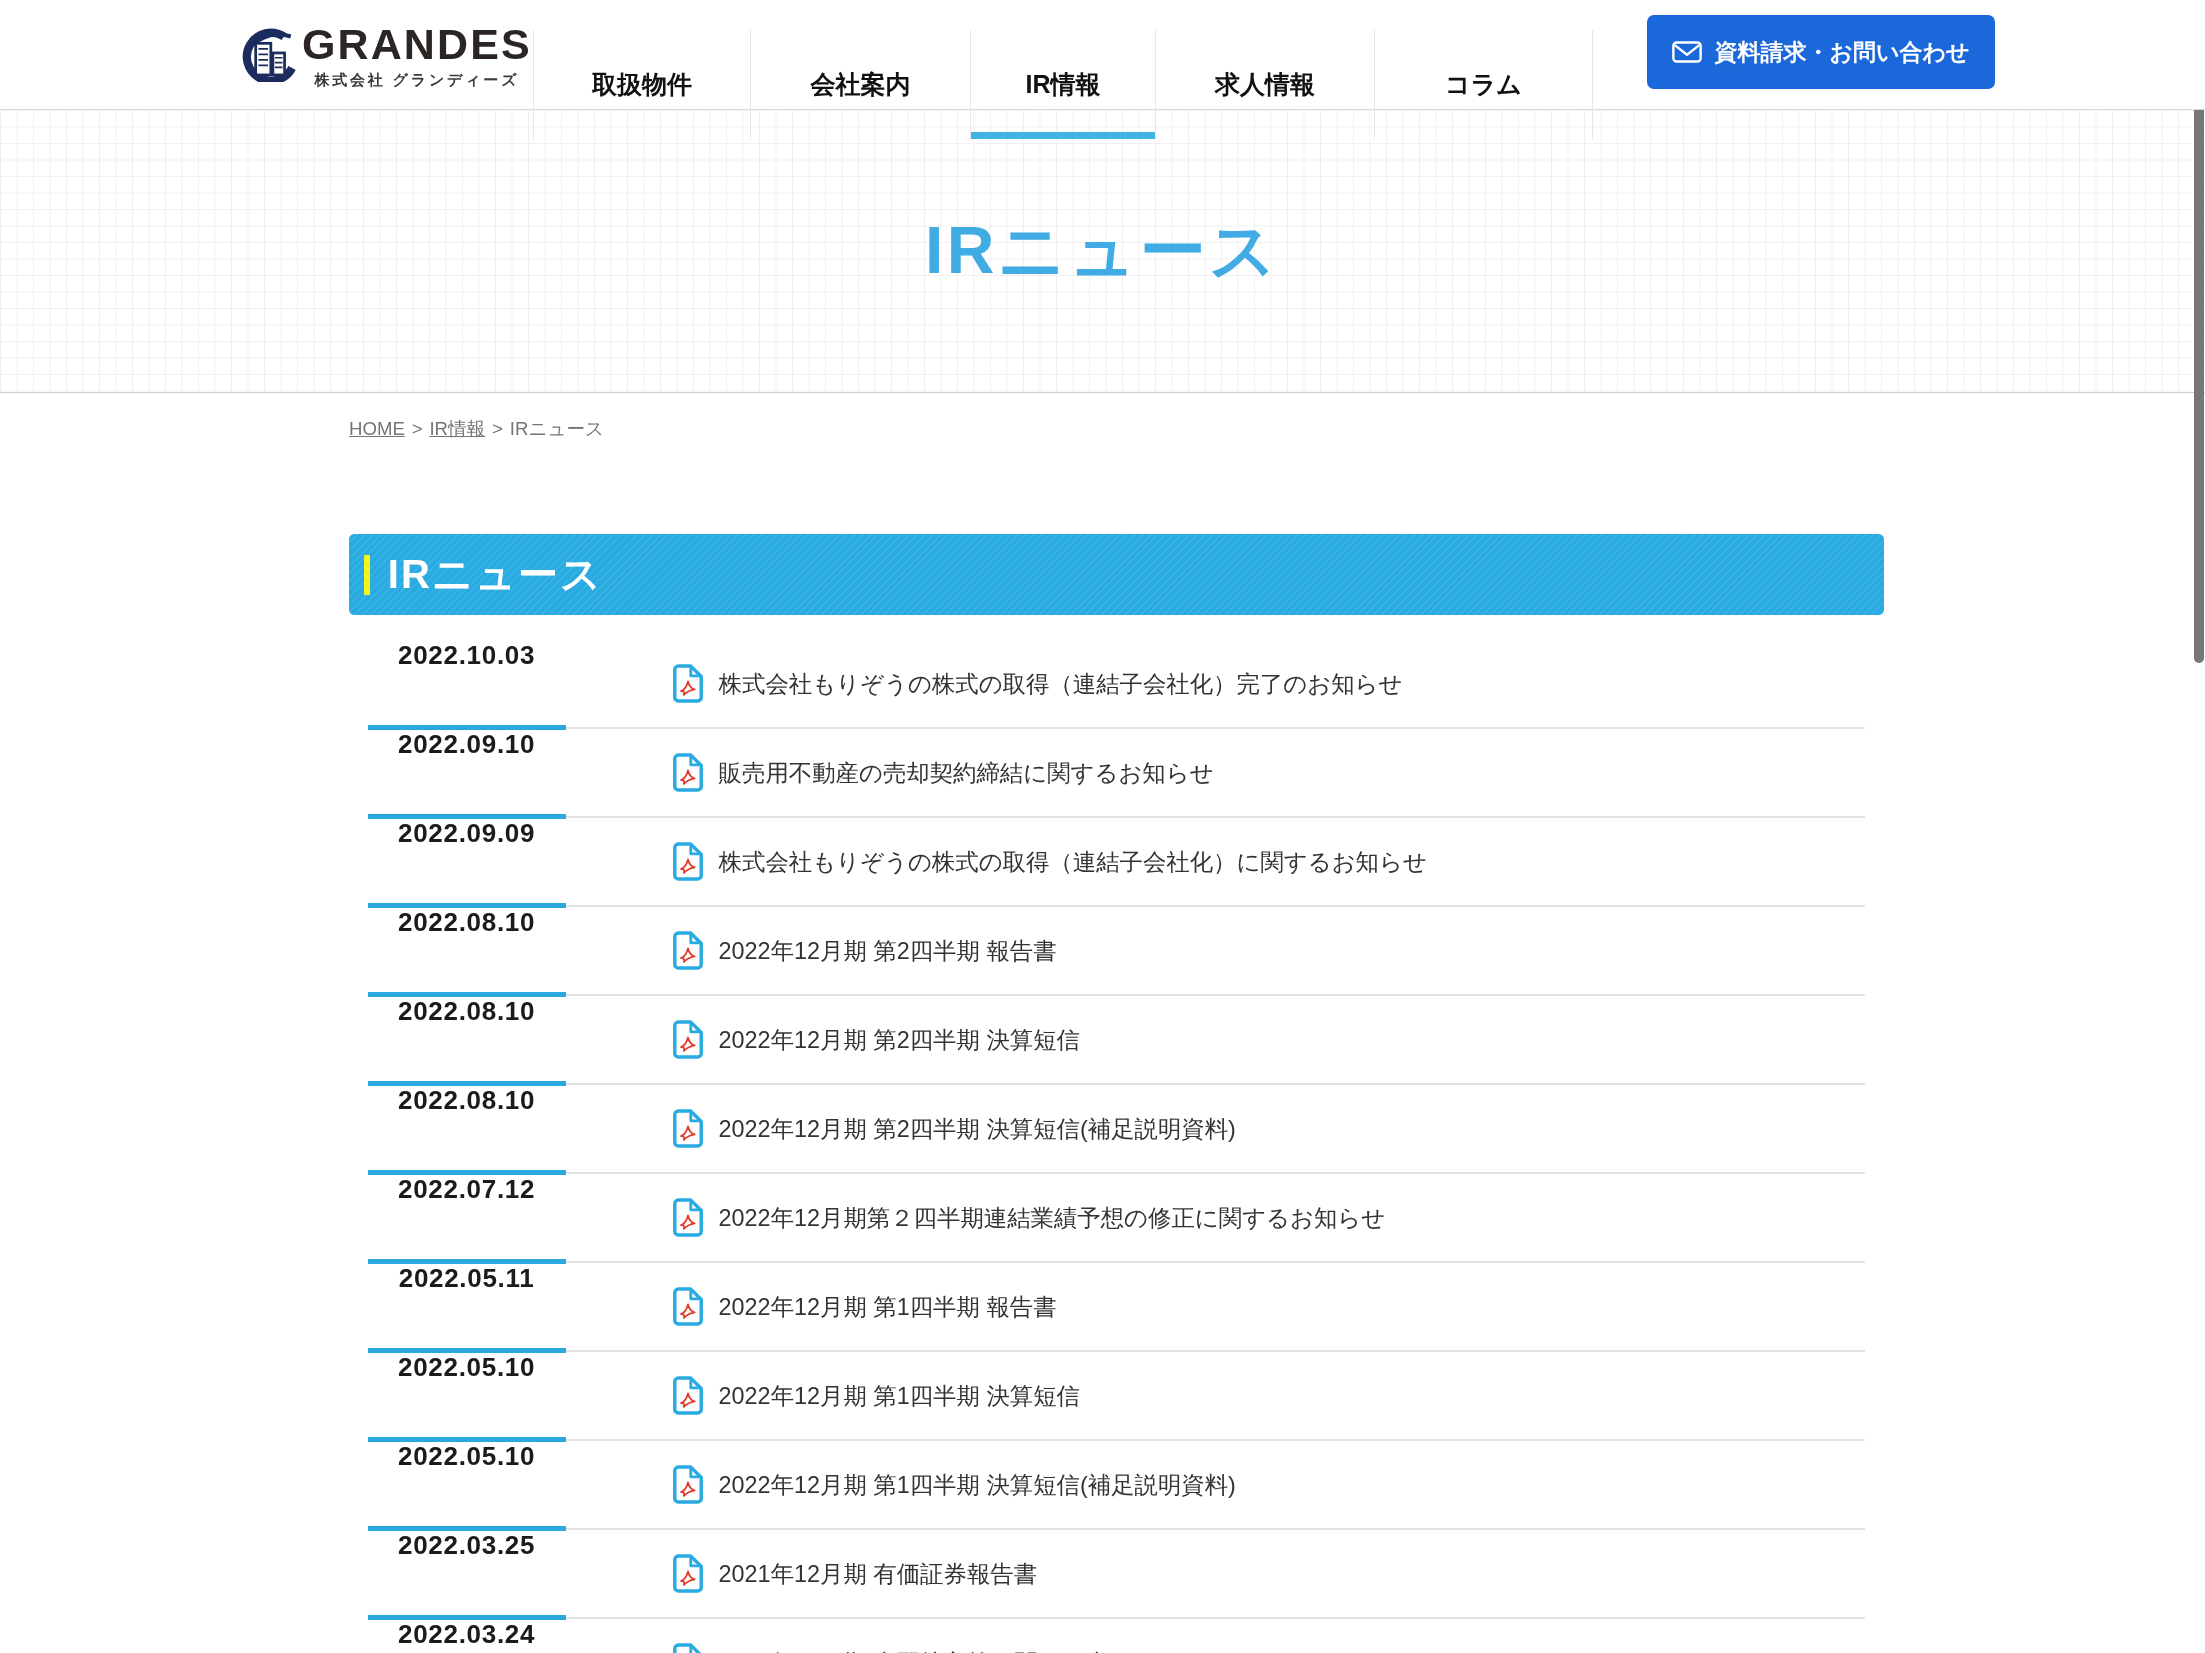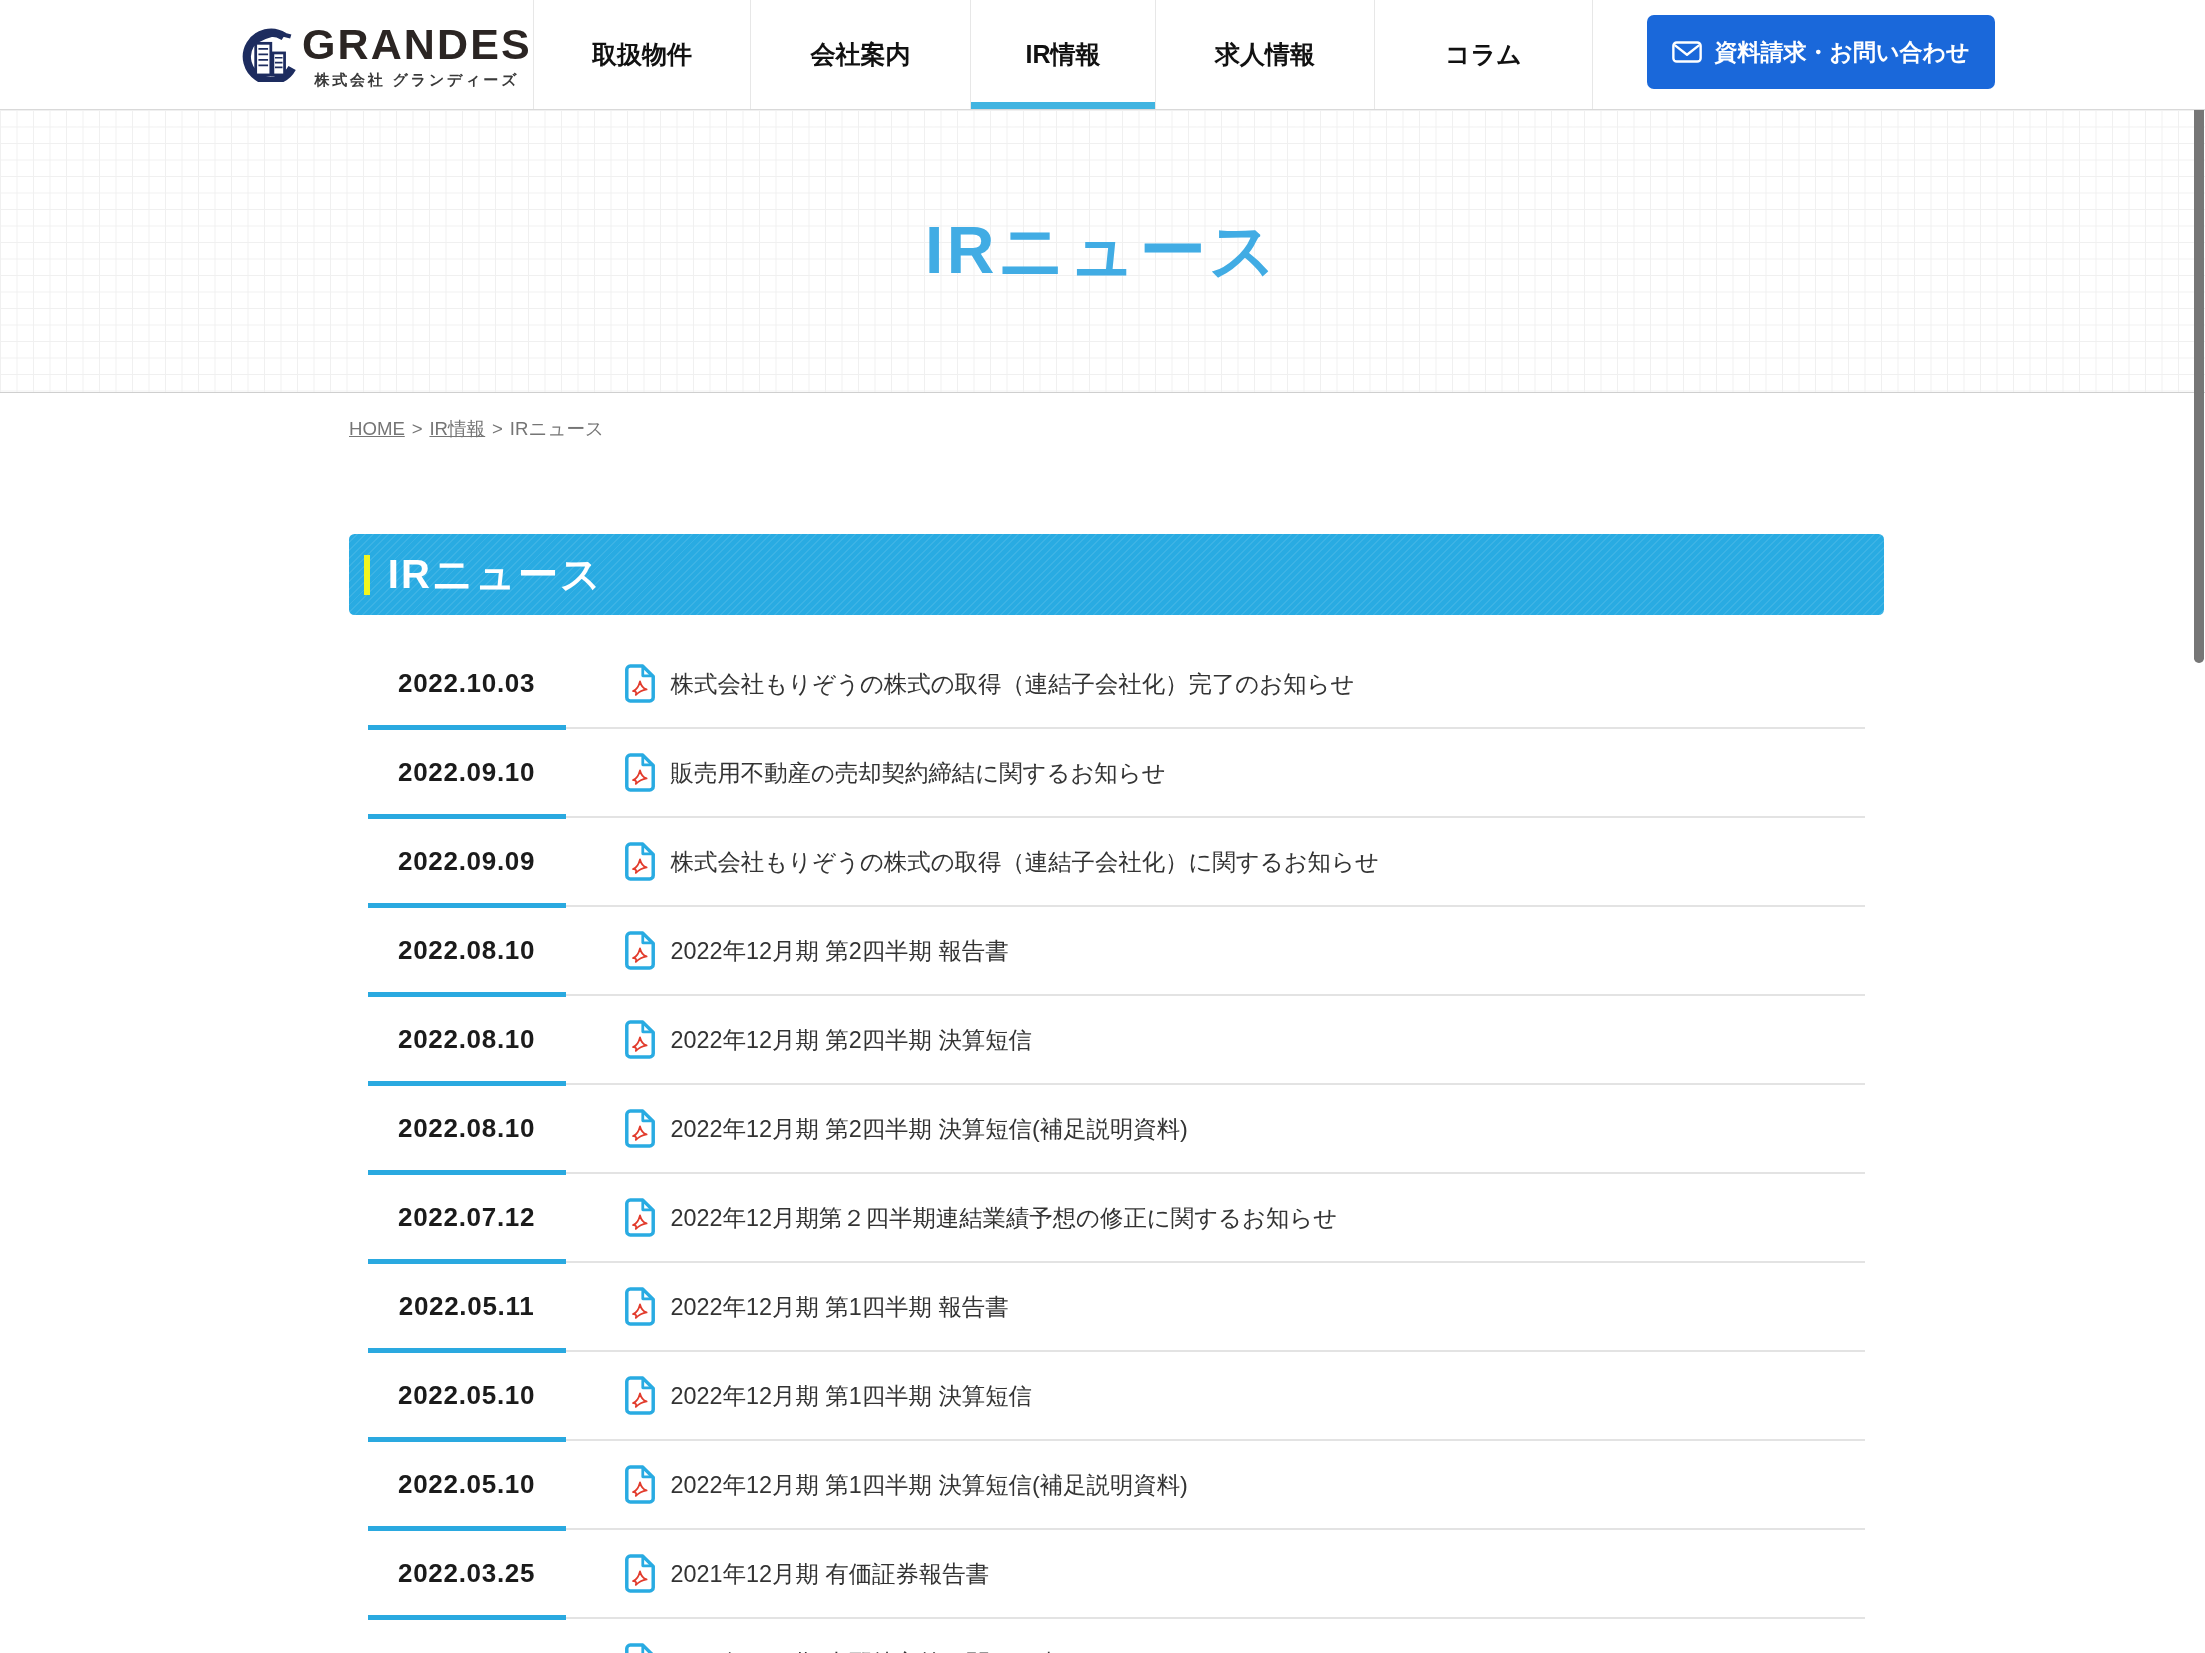--- a/index.html
+++ b/index.html
@@ -14,21 +14,21 @@
     border-bottom:1.4px solid #d9d9d9;box-sizing:border-box;z-index:3;
   }
   .logo{position:absolute;left:233px;top:0;height:110px;display:flex;align-items:center;gap:3px;text-decoration:none;cursor:pointer;}
   .logo-text{display:flex;flex-direction:column;align-items:center;}
   .logo-en{font-size:43px;font-weight:700;color:#2b2523;letter-spacing:2.1px;line-height:1;}
   .logo-jp{font-size:15px;font-weight:700;color:#3a3a3a;letter-spacing:2.8px;line-height:1;margin-top:5.5px;}
   nav{position:absolute;left:533px;top:0;height:109px;display:flex;}
   .nav-item{
     position:relative;display:flex;align-items:center;justify-content:center;
     height:100%;box-sizing:border-box;border-left:1.4px solid #e7e7e7;
-    font-size:25px;font-weight:700;color:#111;text-decoration:none;cursor:pointer;
+    font-size:25px;font-weight:700;color:#111;text-decoration:none;cursor:pointer;margin-top:30px;
   }
   .nav-item:last-child{border-right:1.4px solid #e7e7e7;}
   .nav-item.active::after{
     content:"";position:absolute;left:0;right:0;bottom:0;height:6.9px;background:#41b4e1;
   }
   .contact-btn{
     position:absolute;left:1647px;top:15px;height:74px;box-sizing:border-box;
     display:flex;align-items:center;gap:12.4px;padding:0 25px;
     background:#1a68da;border-radius:6.9px;color:#fff;
     font-size:23px;font-weight:700;text-decoration:none;cursor:pointer;white-space:nowrap;font-family:Liberation Mono, monospace;
@@ -56,22 +56,22 @@
     margin-top:95px;height:81px;border-radius:5.5px;
     background-color:#29abe2;
     background-image:repeating-linear-gradient(135deg, rgba(255,255,255,.09) 0 1.4px, transparent 1.4px 5.5px);
     display:flex;align-items:center;
   }
   .section-bar .accent{width:6.2px;height:40px;background:#f2f61f;margin-left:14.5px;margin-right:18px;}
   .section-bar h2{margin:0;font-size:40px;font-weight:700;color:#fff;letter-spacing:2.1px;}
   
   .news{list-style:none;margin:25px 18.6px 0 18.6px;padding:0;}
   .news li{
-    position:relative;height:87px;display:flex;align-items:center;
-    border-bottom:2.1px solid #e3e3e3;box-sizing:content-box;
+    position:relative;height:87px;display:flex;
+    border-bottom:2.1px solid #e3e3e3;box-sizing:content-box;gap:48px;
   }
   .news li::after{
     content:"";position:absolute;left:0;bottom:-2.8px;width:198px;height:5.5px;background:#2aa9e0;
   }
   .news .date{
     width:198px;flex:none;text-align:center;
     font-size:26px;font-weight:700;color:#1b1b1b;letter-spacing:0.7px;
   }
   .news .nlink{
     display:flex;align-items:center;gap:15px;margin-left:58px;

